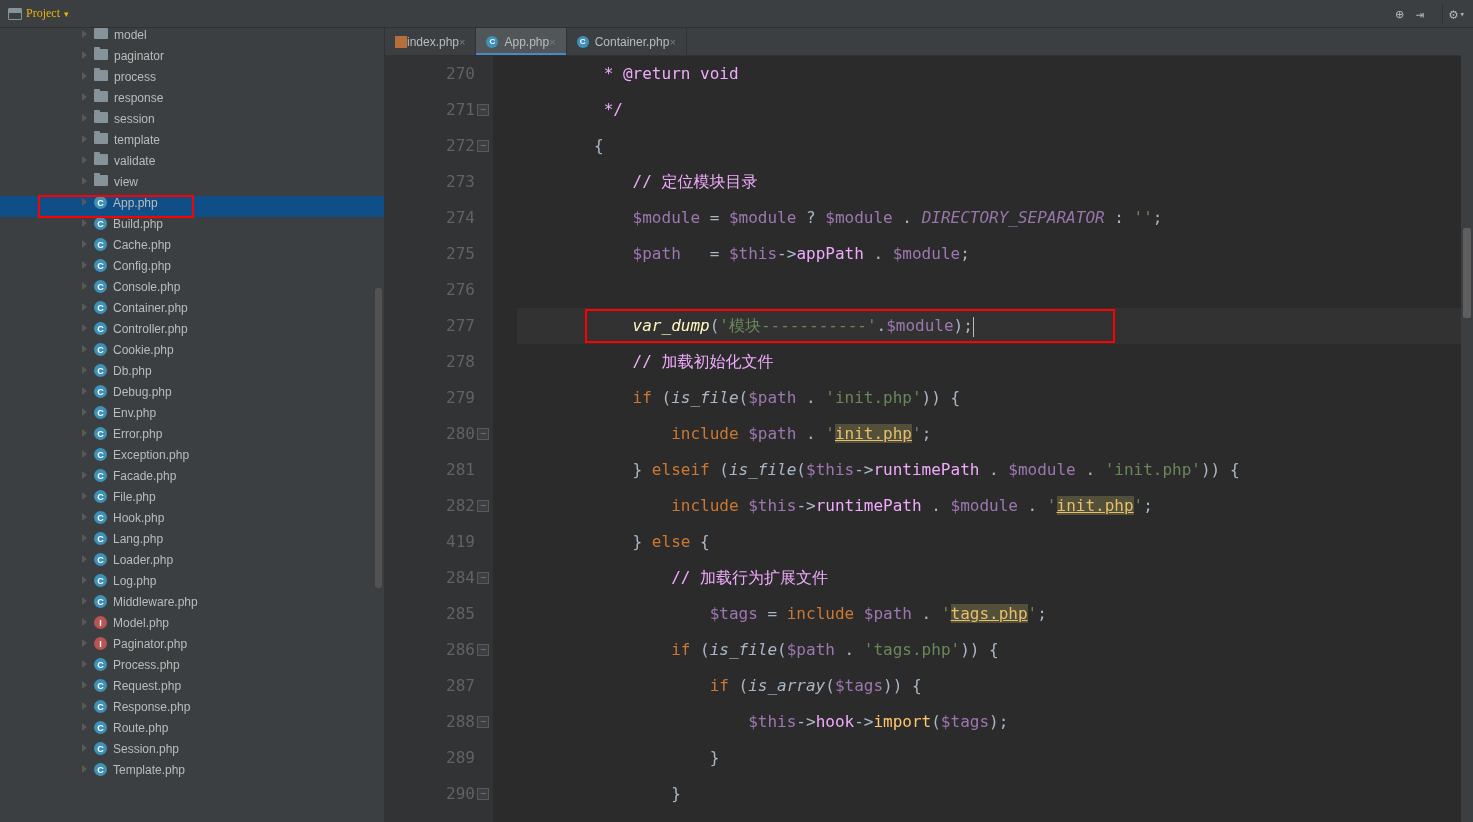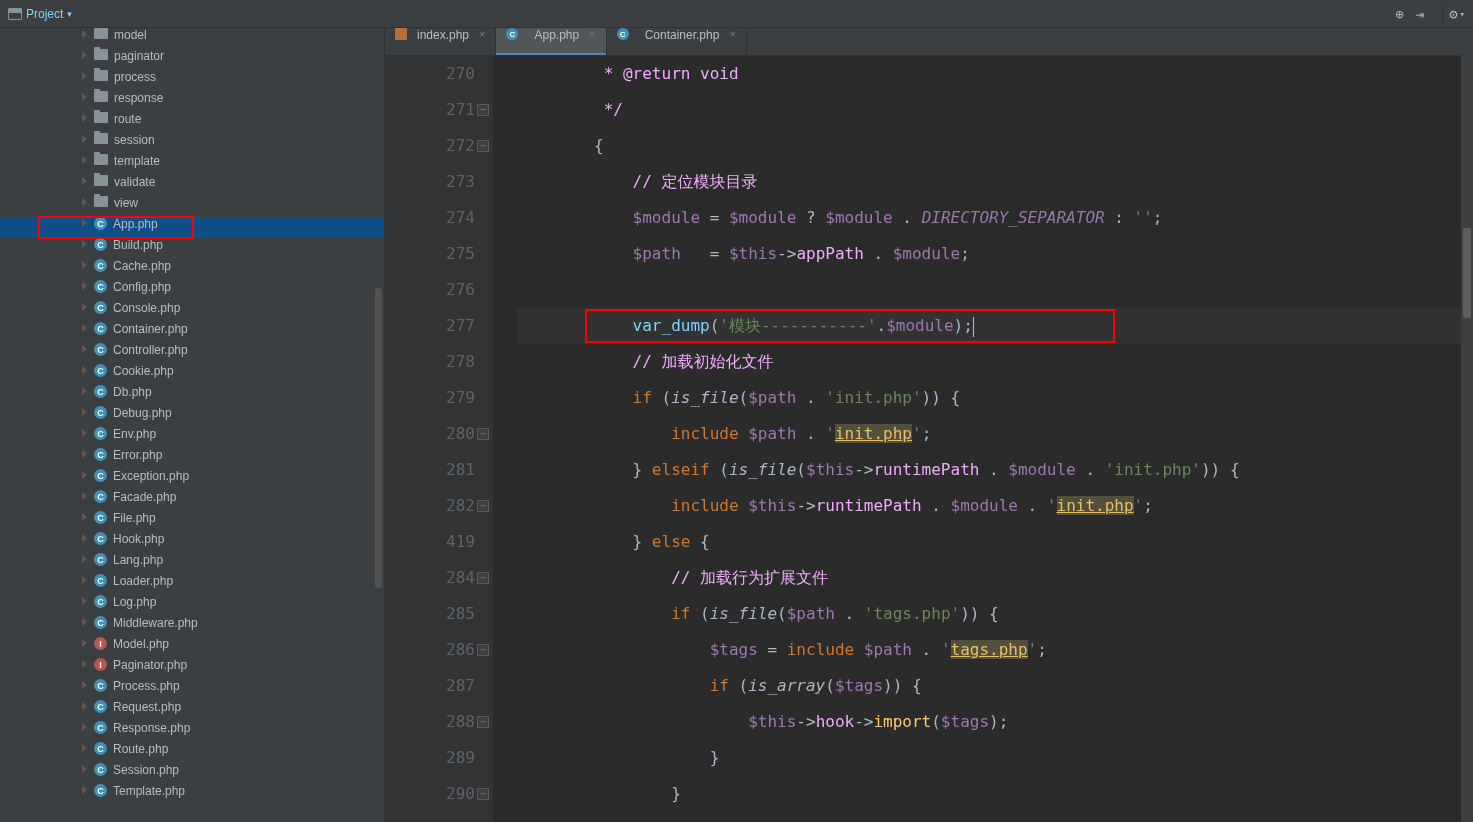--- a/index.html
+++ b/index.html
@@ -31,22 +31,22 @@
     }
     .toolbar-left {
       display: flex;
       align-items: center;
       flex: 1;
     }
     .project-menu {
       display: flex;
       align-items: center;
       gap: 4px;
-      color: #7dd3fc;
-      font-family: Liberation Sans, sans-serif;
+      color: #eab308;
+      font-family: Liberation Serif, serif;
       font-size: 12px;
       cursor: pointer;
     }
     .project-icon {
       width: 14px;
       height: 12px;
       border: 1px solid #87939a;
       border-radius: 1px;
       position: relative;
       background: linear-gradient(to bottom, #87939a 40%, transparent 40%);
@@ -152,23 +152,23 @@
     }
     .editor-tabs {
       height: 28px;
       background: #3c3f41;
       display: flex;
       align-items: stretch;
       border-bottom: 1px solid #323232;
     }
     .editor-tab {
       display: flex;
-      align-items: flex-start;
+      align-items: center;
       padding: 0 10px;
-      gap: 10px;
+      gap: 0;
       color: #bbbbbb;
       font-family: -apple-system, "Segoe UI", sans-serif;
       font-size: 12px;
       cursor: pointer;
       border-right: 1px solid #323232;
       position: relative;
     }
     .editor-tab.active {
       background: #515658;
     }
@@ -241,21 +241,21 @@
     }
     .k-keyword { color: #cc7832; }
     .k-func { color: #ffc66d; }
     .k-var { color: #9d77b1; }
     .k-string { color: #6a8759; }
     .k-comment { color: #f0abfc; }
     .k-const { color: #9876aa; font-style: italic; }
     .k-italic { font-style: italic; color: #a9b7c6; }
     .k-bright { color: #e8bf6a; text-decoration: underline; background: #52503a; }
     .k-call { color: #f0abfc; }
-    .k-dump { color: #7dd3fc; }
+    .k-dump { color: #fef9c3; font-style: italic; }
     .caret {
       display: inline-block;
       width: 1px;
       height: 20px;
       background: #bbbbbb;
       vertical-align: middle;
     }
     .scrollbar-track {
       position: absolute;
       right: 0;
@@ -309,25 +309,20 @@
         </div>
         <div class="tree-item">
           <span class="tree-arrow"></span>
           <span class="folder-icon"></span>
           <span>process</span>
         </div>
         <div class="tree-item">
           <span class="tree-arrow"></span>
           <span class="folder-icon"></span>
           <span>response</span>
-        </div>
-        <div class="tree-item">
-          <span class="tree-arrow"></span>
-          <span class="folder-icon"></span>
-          <span>route</span>
         </div>
         <div class="tree-item">
           <span class="tree-arrow"></span>
           <span class="folder-icon"></span>
           <span>session</span>
         </div>
         <div class="tree-item">
           <span class="tree-arrow"></span>
           <span class="folder-icon"></span>
           <span>template</span>
@@ -540,22 +535,22 @@
             <div class="code-line">            <span class="k-var">$path</span>   = <span class="k-var">$this</span>-&gt;<span class="k-call">appPath</span> . <span class="k-var">$module</span>;</div>
             <div class="code-line"></div>
             <div class="code-line highlighted-line" style="position: relative;">            <span class="k-dump">var_dump</span>(<span class="k-string">'模块-----------'</span>.<span class="k-var">$module</span>);<span class="caret"></span><div style="position: absolute; left: 68px; top: 1px; height: 34px; width: 530px; border: 2px solid rgb(255, 0, 0); pointer-events: none;"></div></div>
             <div class="code-line">            <span class="k-comment">// 加载初始化文件</span></div>
             <div class="code-line">            <span class="k-keyword">if</span> (<span class="k-italic">is_file</span>(<span class="k-var">$path</span> . <span class="k-string">'init.php'</span>)) {</div>
             <div class="code-line">                <span class="k-keyword">include</span> <span class="k-var">$path</span> . <span class="k-string">'</span><span class="k-bright">init.php</span><span class="k-string">'</span>;</div>
             <div class="code-line">            } <span class="k-keyword">elseif</span> (<span class="k-italic">is_file</span>(<span class="k-var">$this</span>-&gt;<span class="k-call">runtimePath</span> . <span class="k-var">$module</span> . <span class="k-string">'init.php'</span>)) {</div>
             <div class="code-line">                <span class="k-keyword">include</span> <span class="k-var">$this</span>-&gt;<span class="k-call">runtimePath</span> . <span class="k-var">$module</span> . <span class="k-string">'</span><span class="k-bright">init.php</span><span class="k-string">'</span>;</div>
             <div class="code-line">            } <span class="k-keyword">else</span> {</div>
             <div class="code-line">                <span class="k-comment">// 加载行为扩展文件</span></div>
+            <div class="code-line">                    <span class="k-var">$tags</span> = <span class="k-keyword">include</span> <span class="k-var">$path</span> . <span class="k-string">'</span><span class="k-bright">tags.php</span><span class="k-string">'</span>;</div>
             <div class="code-line">                <span class="k-keyword">if</span> (<span class="k-italic">is_file</span>(<span class="k-var">$path</span> . <span class="k-string">'tags.php'</span>)) {</div>
-            <div class="code-line">                    <span class="k-var">$tags</span> = <span class="k-keyword">include</span> <span class="k-var">$path</span> . <span class="k-string">'</span><span class="k-bright">tags.php</span><span class="k-string">'</span>;</div>
             <div class="code-line">                    <span class="k-keyword">if</span> (<span class="k-italic">is_array</span>(<span class="k-var">$tags</span>)) {</div>
             <div class="code-line">                        <span class="k-var">$this</span>-&gt;<span class="k-call">hook</span>-&gt;<span class="k-func">import</span>(<span class="k-var">$tags</span>);</div>
             <div class="code-line">                    }</div>
             <div class="code-line">                }</div>
           </div>
       </div>
     </div>
     <div class="scrollbar-track" style="right:0;top:28px;">
        <div class="scrollbar-thumb"></div>
     </div>

